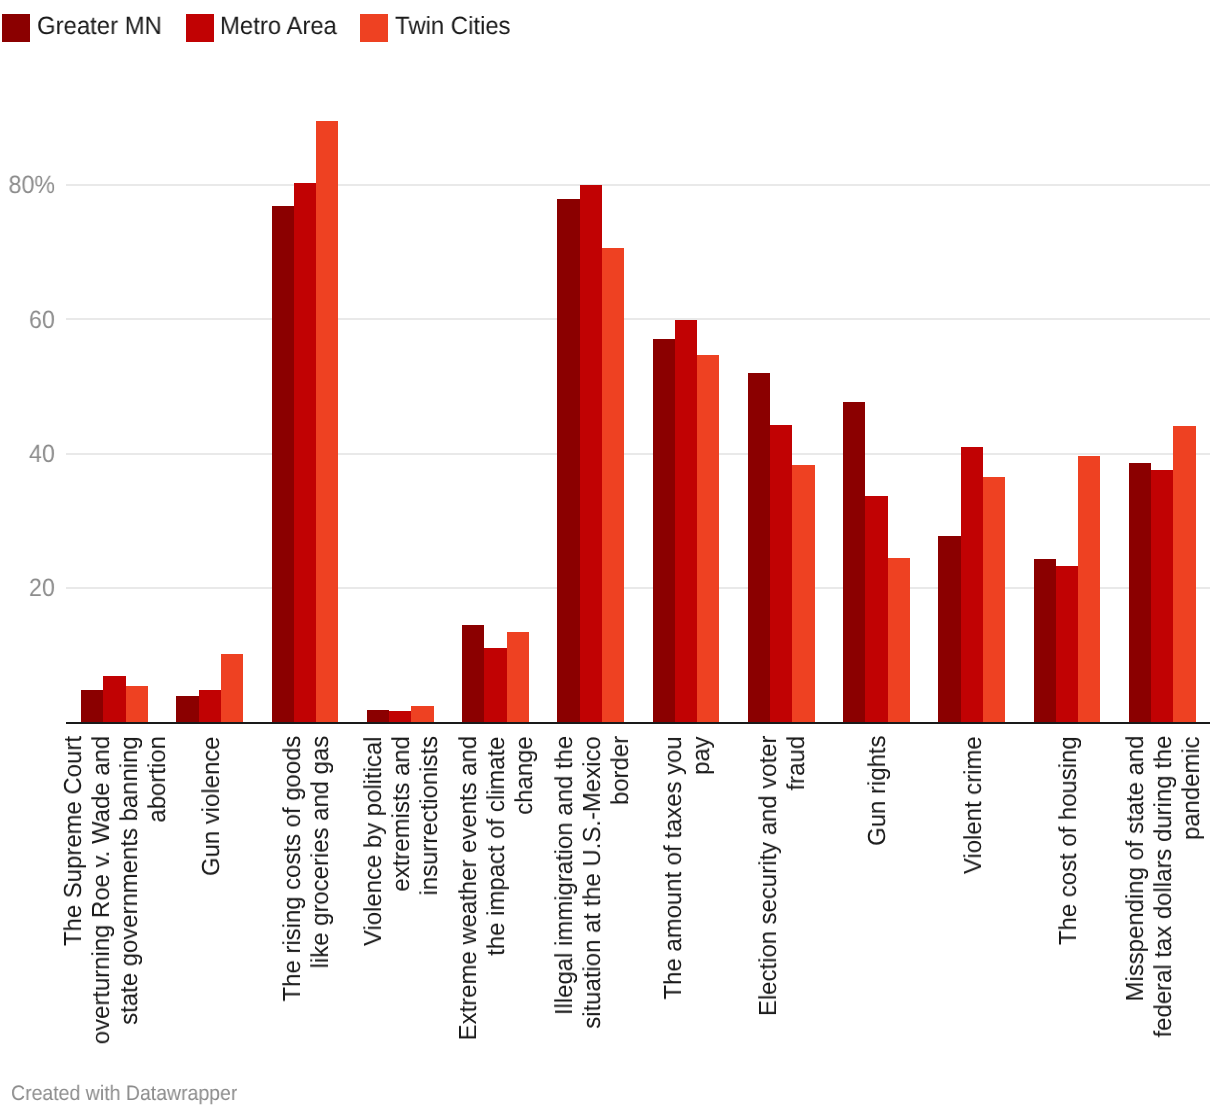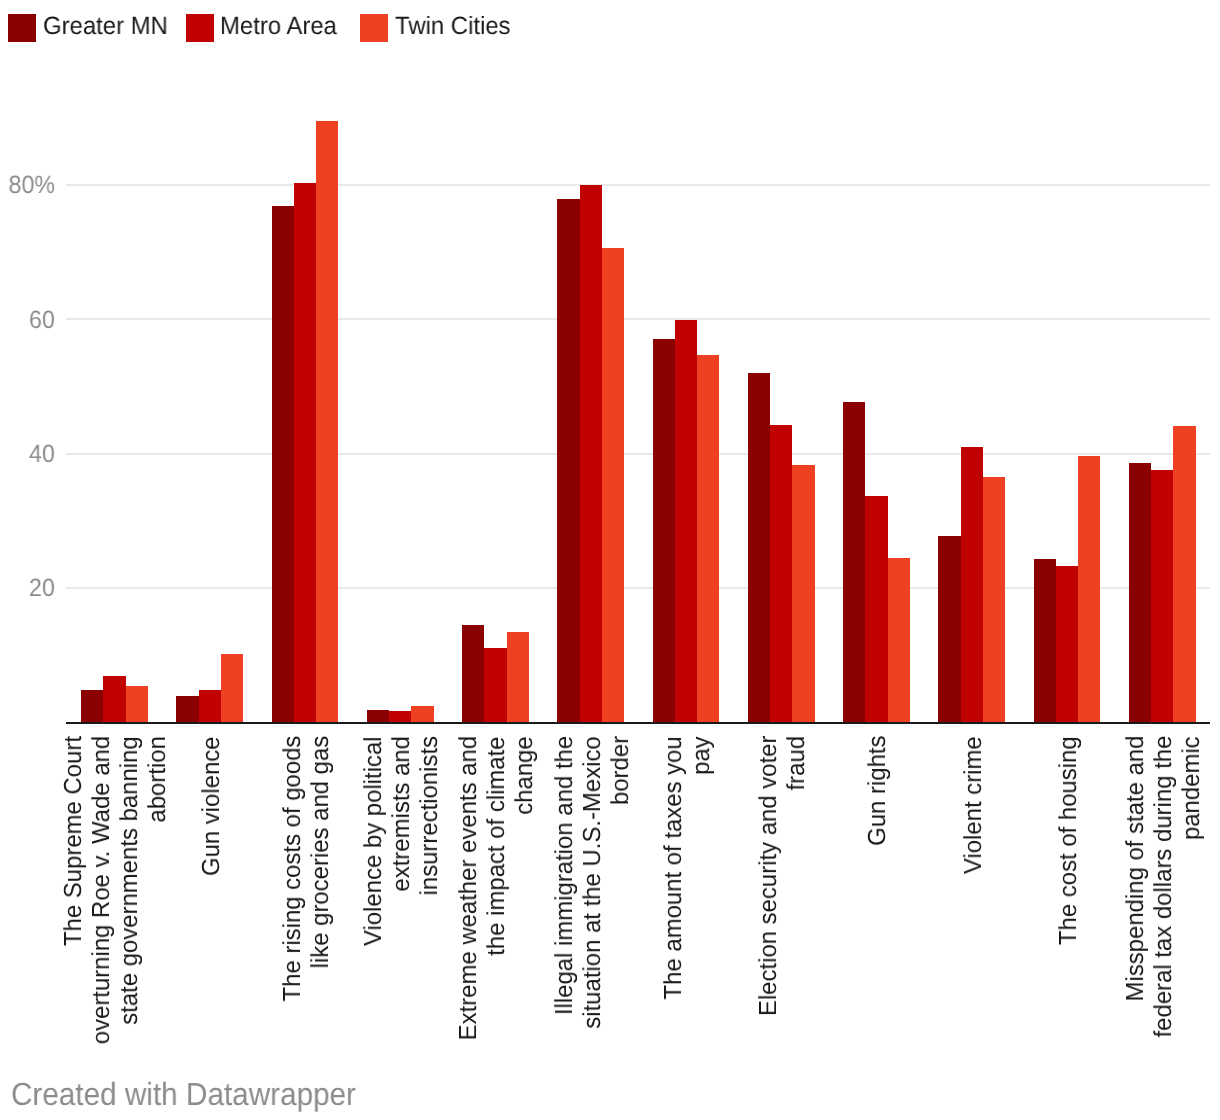--- a/index.html
+++ b/index.html
@@ -25,30 +25,30 @@
   .axisline{position:absolute;left:65.8px;width:1144.2px;height:2.2px;}
   .ticklabel{position:absolute;font-size:25px;line-height:25px;white-space:nowrap;
              text-align:right;width:200px;}
   .ticklabel span{display:inline-block;transform:scaleX(0.93);transform-origin:100% 50%;}
   .bar{position:absolute;}
 
   .catlabel{position:absolute;transform-origin:0 0;white-space:nowrap;}
   .catline{font-size:24.6px;line-height:28px;height:28px;text-align:right;white-space:nowrap;}
   .catline span{display:inline-block;transform:scaleX(0.9724);transform-origin:100% 50%;}
 
-  .footer{position:absolute;left:11.2px;top:1082.2px;font-size:32px;line-height:24px;white-space:nowrap;}
+  .footer{position:absolute;left:11.2px;top:1082.2px;font-size:21px;line-height:24px;white-space:nowrap;}
   .footer span{display:inline-block;transform:scaleX(0.928);transform-origin:0 50%;}
 </style>
 </head>
 <body>
 
 <div class="root">
 
   <div class="legend" id="legend">
-      <div class="legend-item" style="left: 8px;"><span class="swatch" style="background: rgb(139, 0, 0);"></span><span class="legend-label">Greater MN</span></div>
+      <div class="legend-item" style="left: 2px;"><span class="swatch" style="background: rgb(139, 0, 0);"></span><span class="legend-label">Greater MN</span></div>
       <div class="legend-item" style="left: 185.9px;"><span class="swatch" style="background: rgb(193, 2, 3);"></span><span class="legend-label">Metro Area</span></div>
       <div class="legend-item" style="left: 360px;"><span class="swatch" style="background: rgb(238, 65, 34);"></span><span class="legend-label">Twin Cities</span></div>
     </div>
 
   <div class="plot" id="plot">
       <div class="gridline" style="top: 587px; background: rgb(233, 233, 233);"></div>
       <div class="ticklabel" style="top: 576.4px; left: -144.8px; color: rgb(140, 140, 140);"><span>20</span></div>
       <div class="gridline" style="top: 452.6px; background: rgb(233, 233, 233);"></div>
       <div class="ticklabel" style="top: 442px; left: -144.8px; color: rgb(140, 140, 140);"><span>40</span></div>
       <div class="gridline" style="top: 318.2px; background: rgb(233, 233, 233);"></div>

